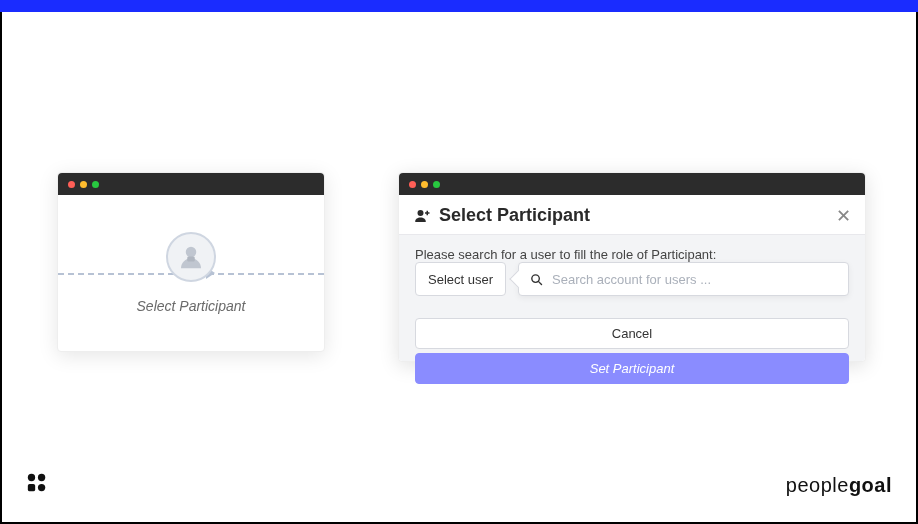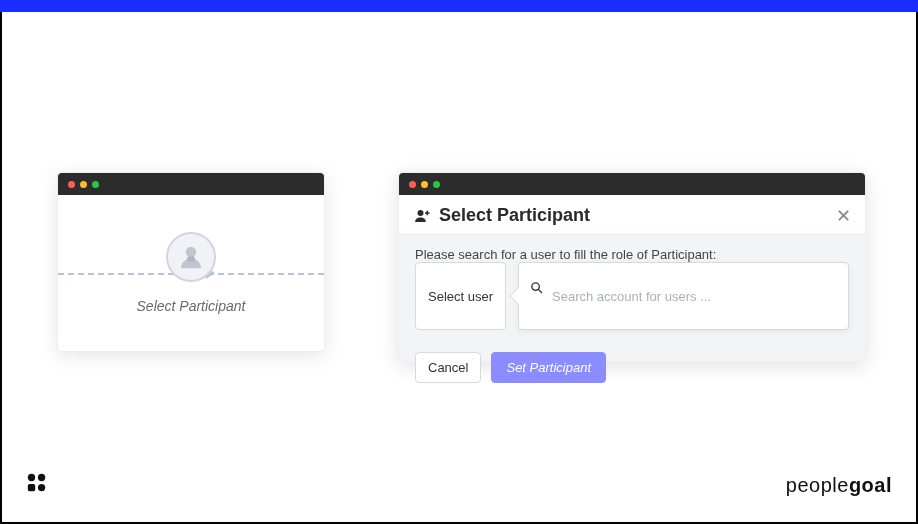--- a/index.html
+++ b/index.html
@@ -84,39 +84,40 @@
     .modal-body { padding: 12px 16px 12px 16px; }
     .instruction { color: #444; font-size: 13px; }
     .row { display: flex; align-items: stretch; gap: 12px; }
     .btn {
       background: #fff; border: 1px solid #d7d9df; border-radius: 4px;
       padding: 7px 12px; font-size: 13px; color: #333; cursor: pointer;
     }
     .search-wrap {
       flex: 1; position: relative;
       background: #fff; border: 1px solid #d7d9df; border-radius: 4px;
-      display: flex; align-items: flex-start; padding: 17px 10px;
+      display: flex; align-items: center; padding: 0 10px;
       box-shadow: 0 2px 6px rgba(0,0,0,.06);
     }
     .search-wrap::before {
       content: ""; position: absolute; left: -7px; top: 50%;
       width: 12px; height: 12px; background: #fff;
       border-left: 1px solid #d7d9df; border-bottom: 1px solid #d7d9df;
       transform: translateY(-50%) rotate(45deg);
     }
     .search-wrap svg { width: 15px; height: 15px; color: #555; margin-right: 8px; flex-shrink: 0; }
     .search-input {
       border: none; outline: none; font-size: 13px; color: #333;
       width: 100%; height: 32px; background: transparent;
     }
     .search-input::placeholder { color: #aab0ba; }
 
     .modal-footer {
-      display: flex; justify-content: flex-start; gap: 10px;
+      display: flex; justify-content: flex-start; gap: 4px;
       padding: 10px 16px 14px 16px;
+      flex-direction: column;
     }
     .btn-primary {
       background: #8a8cff; color: #fff; border: 1px solid #8a8cff;
       border-radius: 4px; padding: 7px 14px; font-size: 13px; cursor: pointer; font-style: italic;
     }
 
     
     .footer {
       position: absolute; bottom: 24px; left: 24px; right: 24px;
       display: flex; justify-content: space-between; align-items: center;

